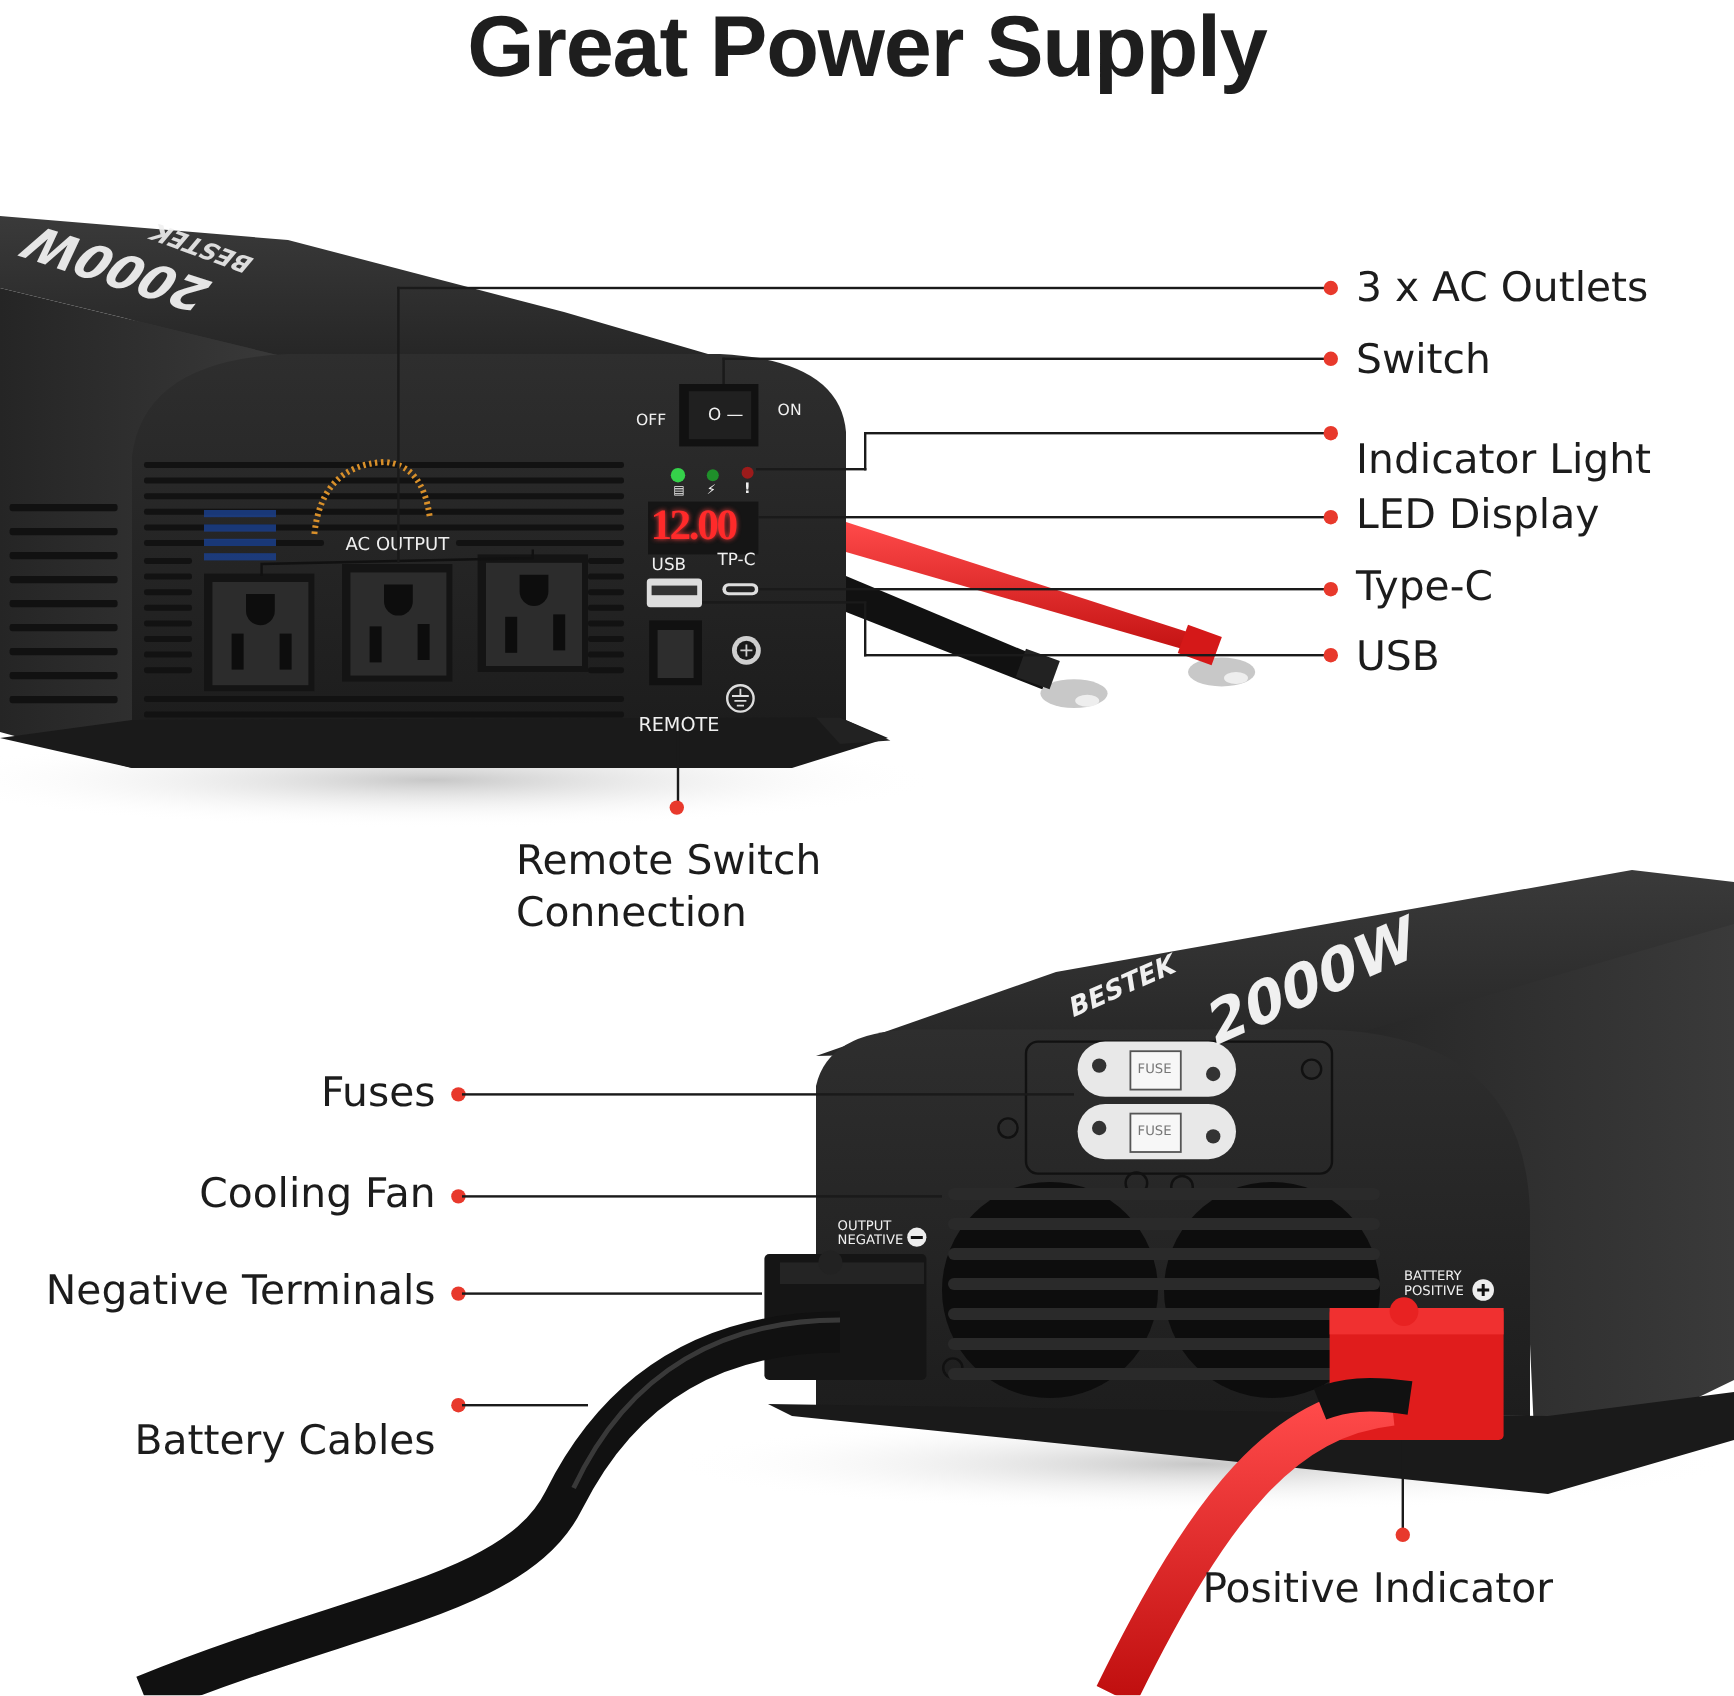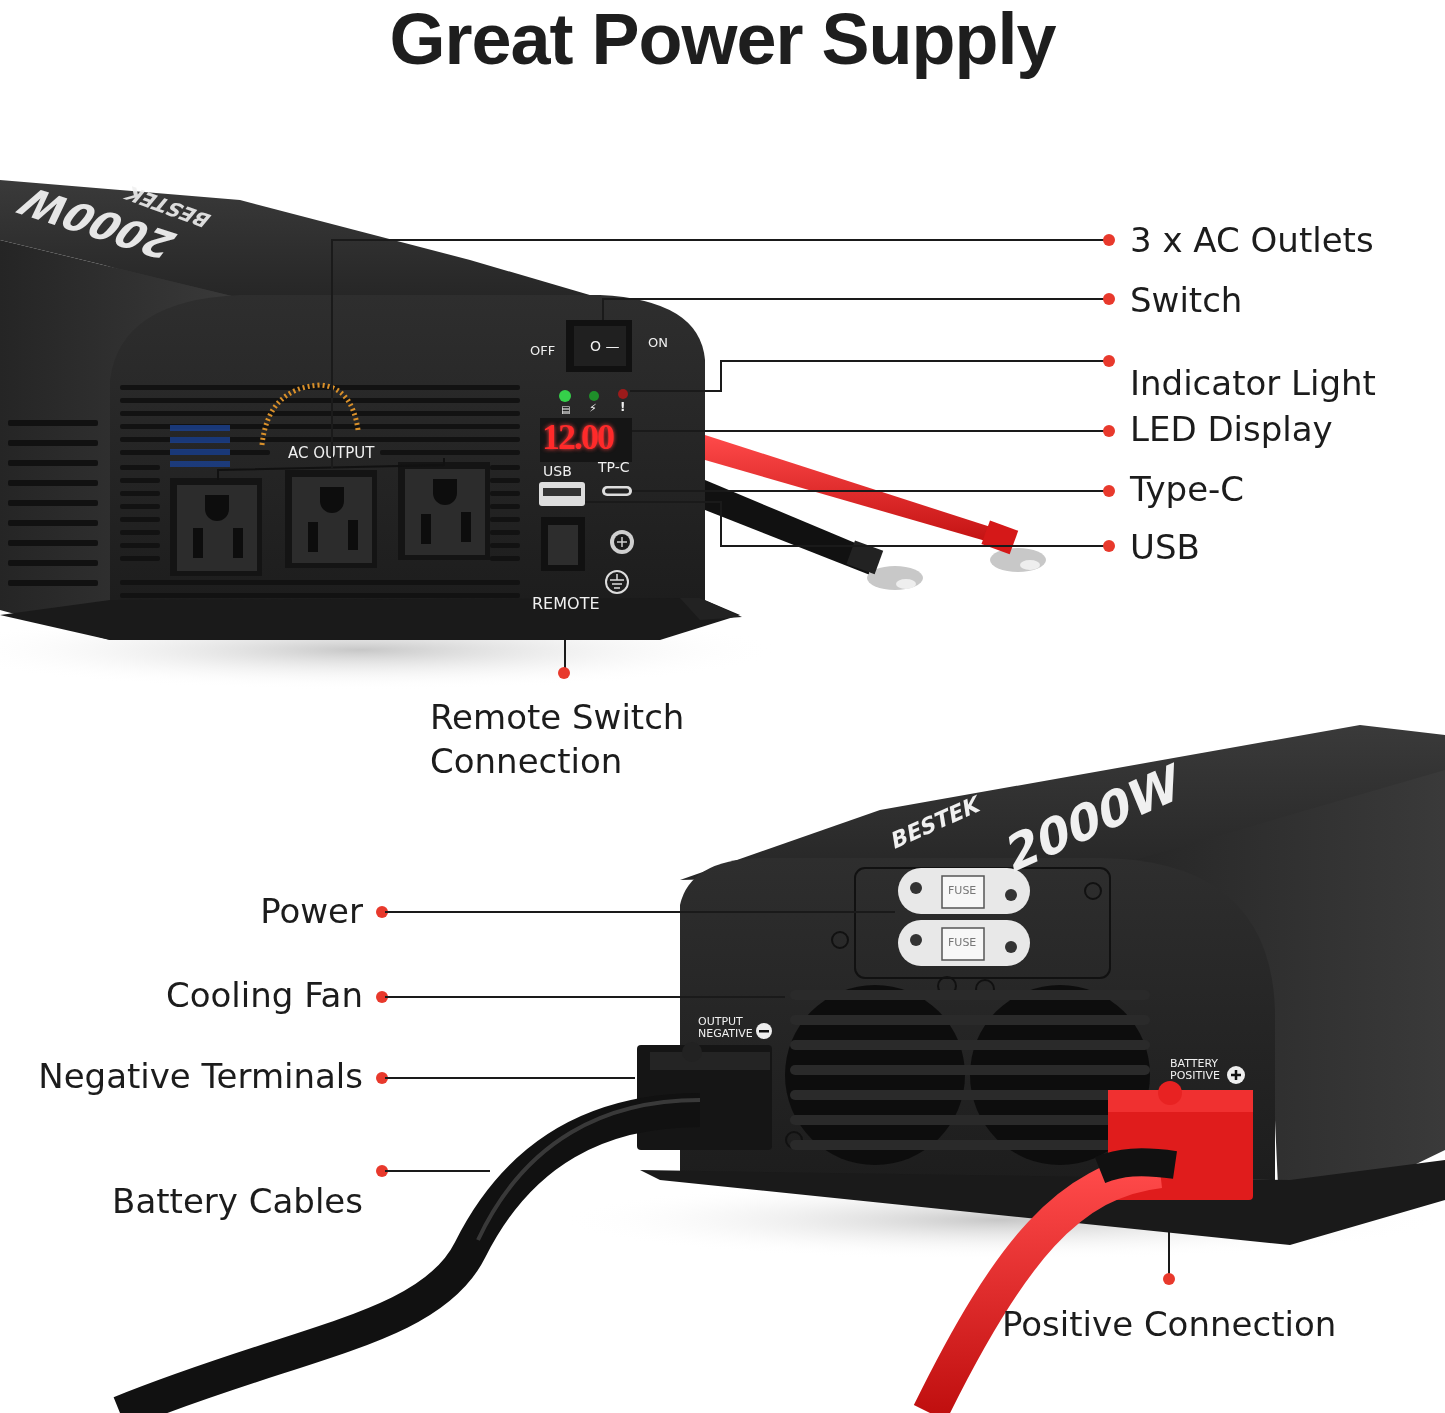--- a/index.html
+++ b/index.html
@@ -284,31 +284,31 @@
 <div class="label" style="left:1130px;top:339px;margin-top:23px;">Indicator Light</div>
 <div class="label" style="left:1130px;top:408px;text-align:right;">LED Display</div>
 <div class="label" style="left:1130px;top:468px;">Type-C</div>
 <div class="label" style="left:1130px;top:526px;">USB</div>
 
 <div class="vline" style="left:564px;top:610px;height:62px;"></div>
 <div class="dot" style="left:558px;top:667px;"></div>
 <div class="label" style="left:430px;top:696px;">Remote Switch</div>
 <div class="label" style="left:430px;top:740px;">Connection</div>
 
-<div class="label right" style="right:1082px;top:890px;">Power</div>
+<div class="label right" style="right:1082px;top:890px;">Fuses</div>
 <div class="dot" style="left:376px;top:906px;"></div>
 <div class="hline" style="left:385px;top:911px;width:510px;"></div>
 
 <div class="label right" style="right:1082px;top:974px;">Cooling Fan</div>
 <div class="dot" style="left:376px;top:991px;"></div>
 <div class="hline" style="left:385px;top:996px;width:400px;"></div>
 
 <div class="label right" style="right:1082px;top:1055px;">Negative Terminals</div>
 <div class="dot" style="left:376px;top:1072px;"></div>
 <div class="hline" style="left:385px;top:1077px;width:250px;"></div>
 
 <div class="label right" style="right:1082px;top:1148px;margin-top:32px;">Battery Cables</div>
 <div class="dot" style="left:376px;top:1165px;"></div>
 <div class="hline" style="left:385px;top:1170px;width:105px;"></div>
 
 <div class="vline" style="left:1168px;top:1200px;height:78px;"></div>
 <div class="dot" style="left:1163px;top:1273px;"></div>
-<div class="label" style="left:1002px;top:1303px;">Positive Connection</div>
+<div class="label" style="left:1002px;top:1303px;">Positive Indicator</div>
 
 </body></html>

